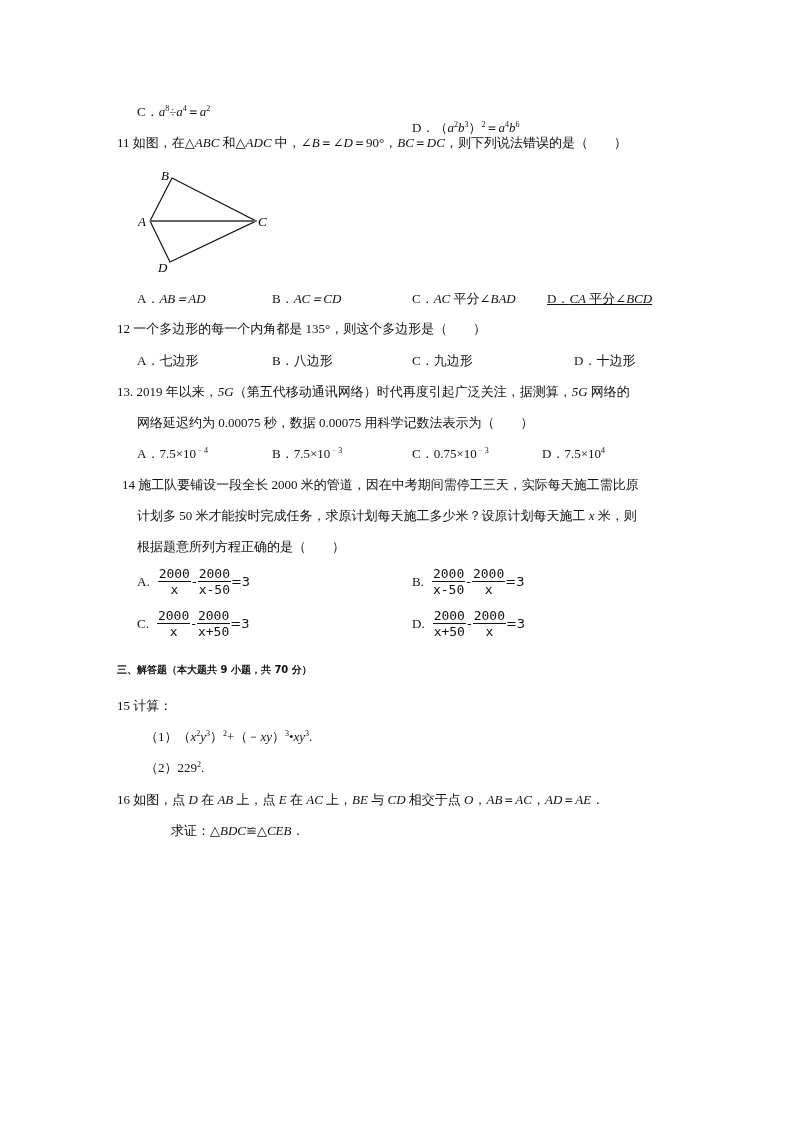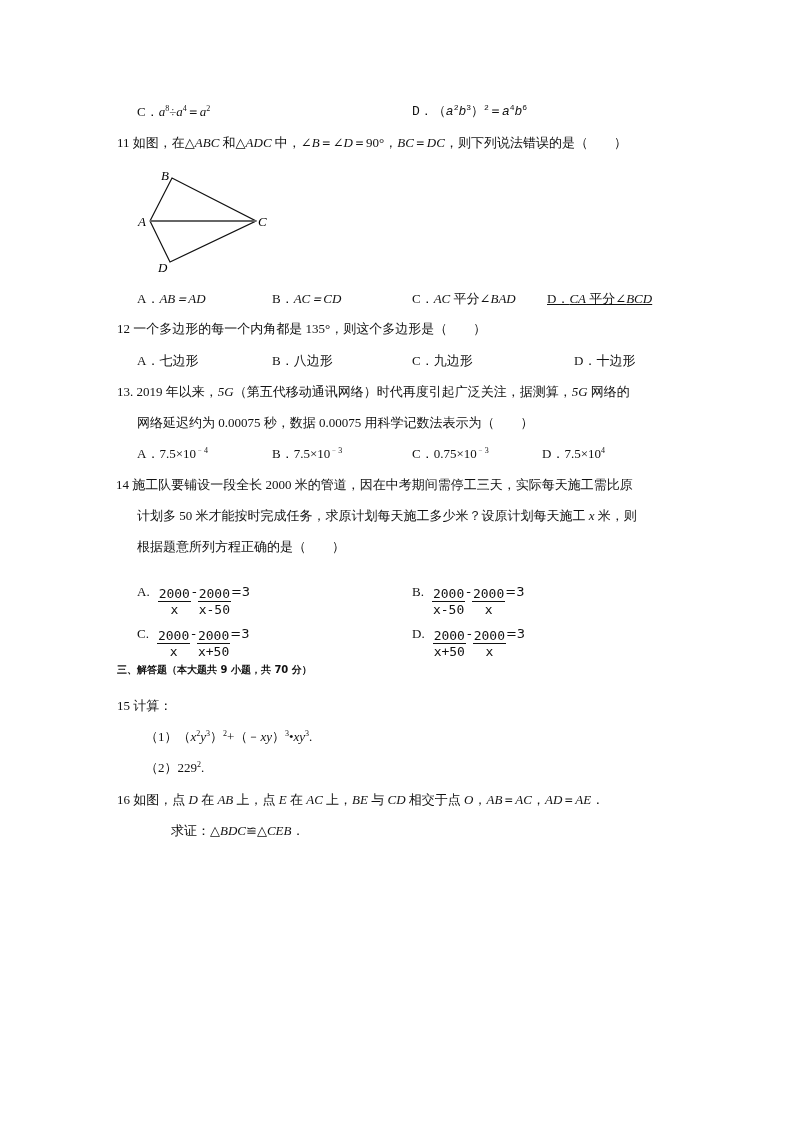--- a/index.html
+++ b/index.html
@@ -7,34 +7,34 @@
          font-family: "Liberation Serif", "DejaVu Serif", serif; color: #111; font-size: 13px; }
   .line { position: absolute; white-space: nowrap; line-height: 16px; text-align: right; }
   i { font-style: italic; }
   sup { font-size: 8px; vertical-align: 5px; line-height: 0; }
   .opt { position: absolute; white-space: nowrap; line-height: 16px; }
   .heading { position: absolute; font-family: "DejaVu Sans", "Liberation Sans", sans-serif;
              font-weight: bold; font-size: 10px; white-space: nowrap; line-height: 18px; }
   .frac-opt { position: absolute; display: flex; align-items: center; white-space: nowrap; }
   .frac-opt .lbl { margin-right: 8px; }
   .frac { display: inline-flex; flex-direction: column; align-items: center;
-          font-family: "DejaVu Sans Mono", "Liberation Mono", monospace; font-size: 13px; line-height: 15px; margin-top: 20px; }
+          font-family: "DejaVu Sans Mono", "Liberation Mono", monospace; font-size: 13px; line-height: 15px; }
   .frac .num { border-bottom: 1px solid #111; padding: 0 1px; }
   .frac .den { padding: 0 1px; }
   .minus { font-family: "DejaVu Sans", sans-serif; margin: 0 1px; }
   .eq { font-family: "DejaVu Sans", sans-serif; font-size: 13px; }
   svg text { font-family: "Liberation Serif", serif; font-style: italic; font-size: 13px; }
 </style>
 </head>
 <body>
 
 <div class="line" style="left:137px; top:104px;">
   <span>C．</span><i>a</i><sup>8</sup><span>÷</span><i>a</i><sup>4</sup><span>＝</span><i>a</i><sup>2</sup>
 </div>
-<div class="line" style="left:412px; top:104px;font-family:Liberation Mono, monospace;">
+<div class="line" style="left:412px; top:120px;">
   <span>D．</span><span>（</span><i>a</i><sup>2</sup><i>b</i><sup>3</sup><span>）</span><sup>2</sup><span>＝</span><i>a</i><sup>4</sup><i>b</i><sup>6</sup>
 </div>
 
 <div class="line" style="left:117px; top:135px;">
   <span>11</span>
   <span>如图，在△</span><i>ABC</i><span> 和△</span><i>ADC</i><span> 中，∠</span><i>B</i><span>＝∠</span><i>D</i><span>＝90°，</span><i>BC</i><span>＝</span><i>DC</i><span>，则下列说法错误的是（　　）</span>
 </div>
 
 <svg style="position:absolute; left:130px; top:160px;" width="160" height="120" viewBox="130 160 160 120">
   <polyline points="150,221 172,178 256,221 170,262 150,221" fill="none" stroke="#111" stroke-width="1.2"></polyline>
@@ -62,21 +62,21 @@
   <span>13.</span> <span>2019 年以来，</span><i>5G</i><span>（第五代移动通讯网络）时代再度引起广泛关注，据测算，</span><i>5G</i><span> 网络的</span>
 </div>
 <div class="line" style="left:137px; top:415px;">
   <span>网络延迟约为 0.00075 秒，数据 0.00075 用科学记数法表示为（　　）</span>
 </div>
 <div class="opt" style="left:137px; top:446px;"><span>A．</span><span>7.5×10</span><sup>﹣4</sup></div>
 <div class="opt" style="left:272px; top:446px;"><span>B．</span><span>7.5×10</span><sup>﹣3</sup></div>
 <div class="opt" style="left:412px; top:446px;"><span>C．</span><span>0.75×10</span><sup>﹣3</sup></div>
 <div class="opt" style="left:542px; top:446px;"><span>D．</span><span>7.5×10</span><sup>4</sup></div>
 
-<div class="line" style="left:116px; top:477px;">
+<div class="line" style="left:122px; top:477px;">
   <span>14</span> <span>施工队要铺设一段全长 2000 米的管道，因在中考期间需停工三天，实际每天施工需比原</span>
 </div>
 <div class="line" style="left:137px; top:508px;">
   <span>计划多 50 米才能按时完成任务，求原计划每天施工多少米？设原计划每天施工 </span><i>x</i><span> 米，则</span>
 </div>
 <div class="line" style="left:137px; top:539px;">
   <span>根据题意所列方程正确的是（　　）</span>
 </div>
 
 <div class="frac-opt" style="left:137px; top:566px;">

